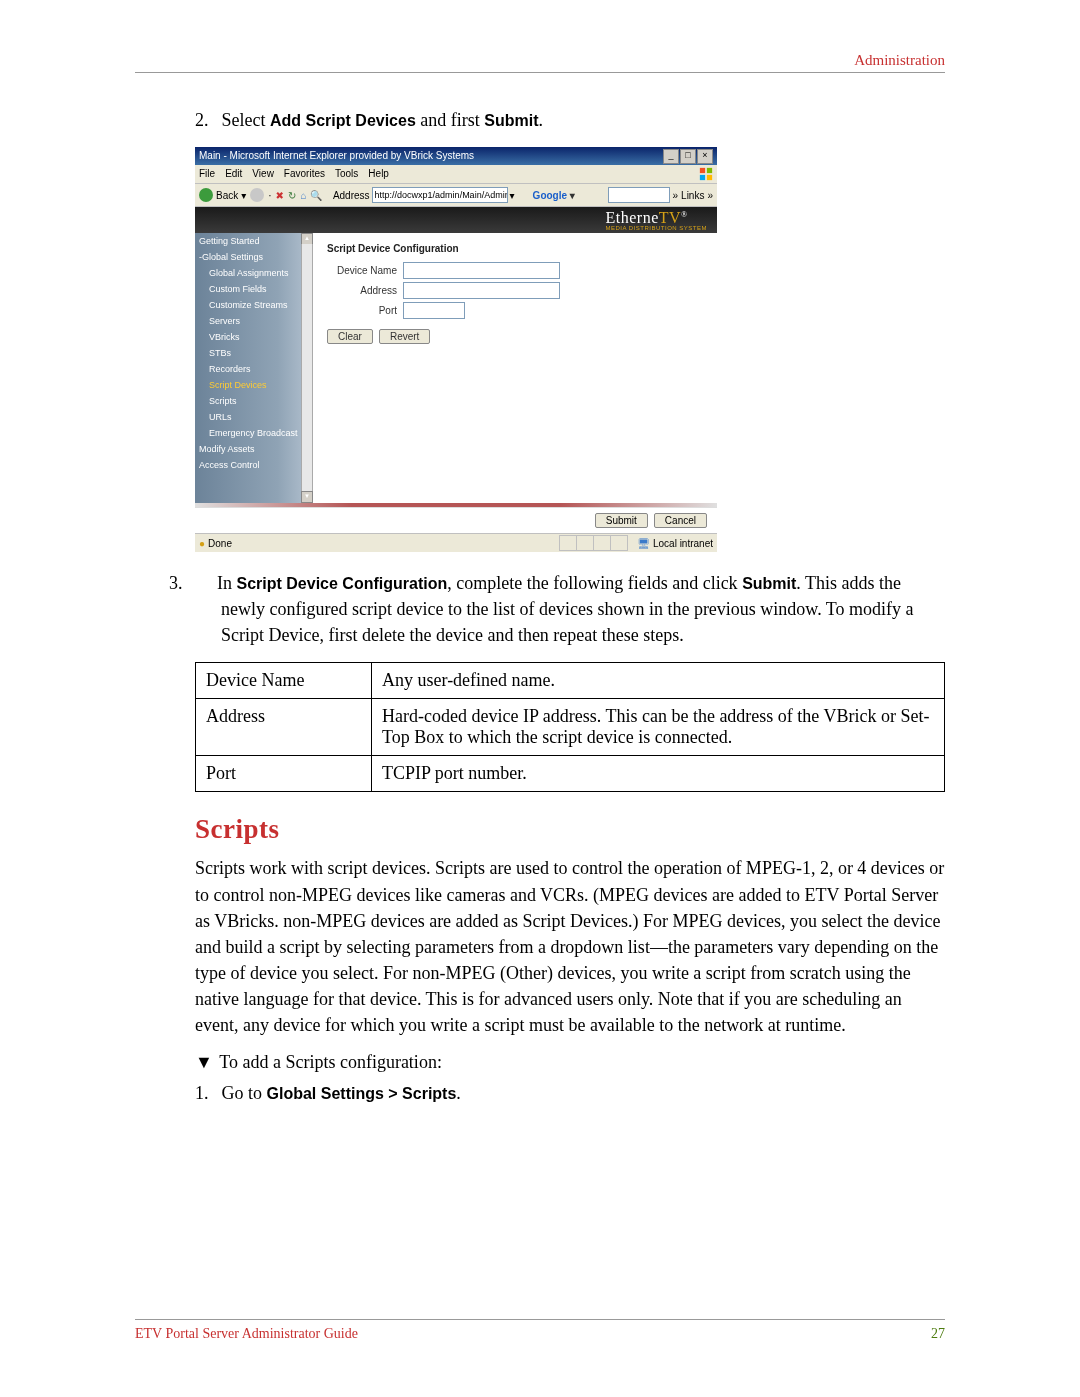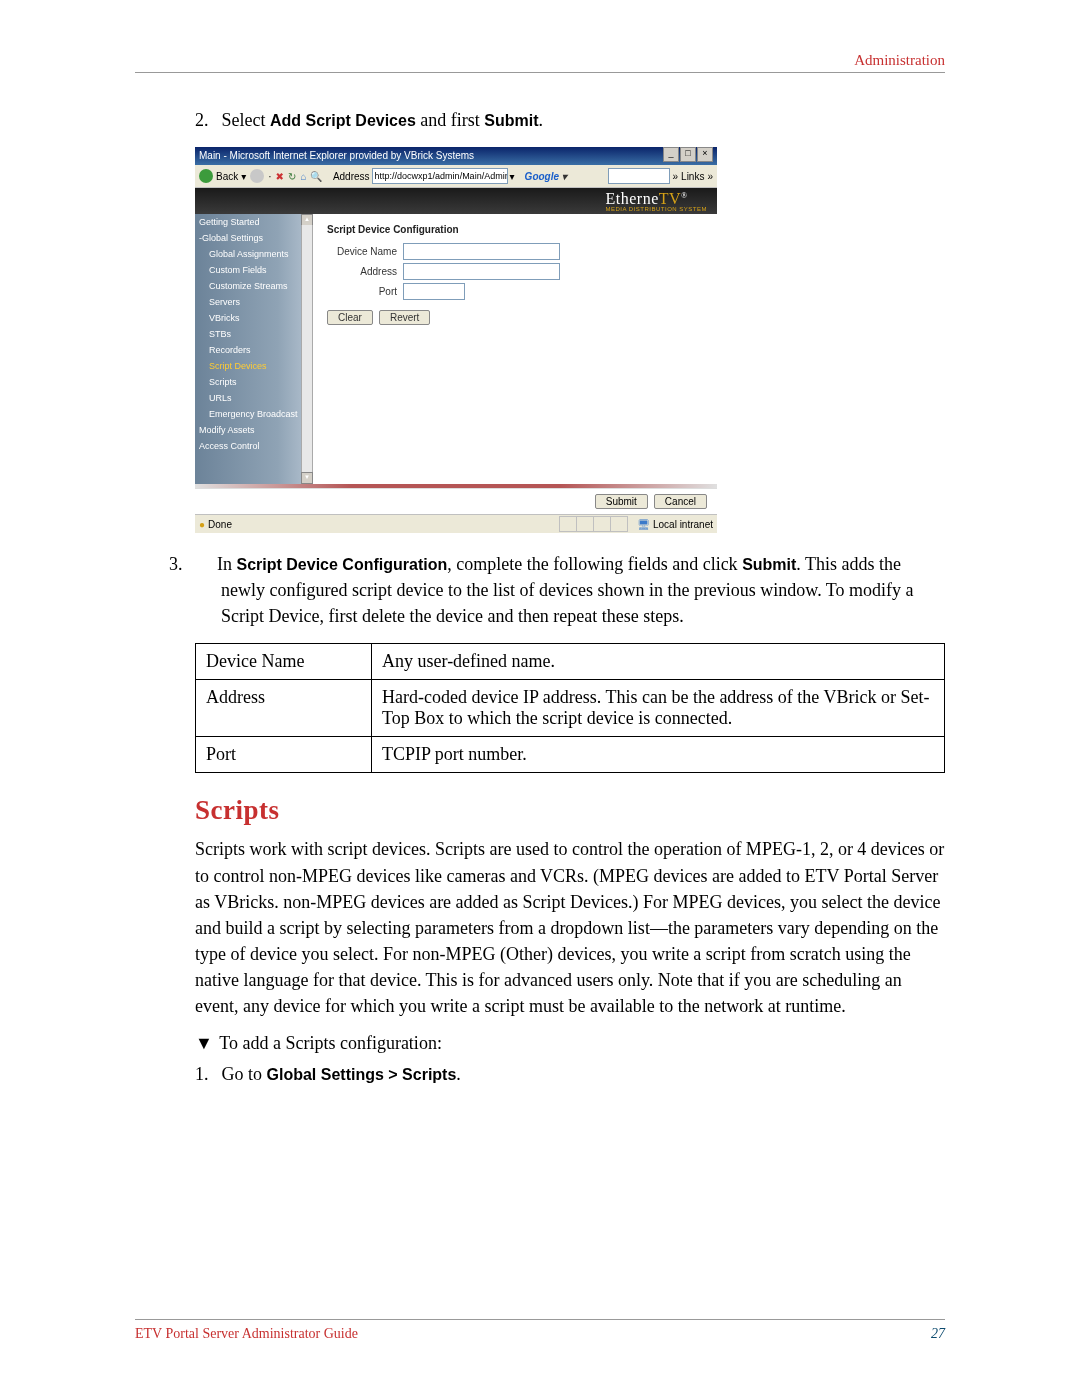--- a/index.html
+++ b/index.html
@@ -61,21 +61,21 @@
     position: relative;
   }
   .ss-titlebar {
     background: linear-gradient(to bottom, #0a246a, #3a6ea5);
     color: #fff;
     height: 18px;
     line-height: 18px;
     padding: 0 4px;
     display: flex;
     justify-content: space-between;
-    align-items: flex-start;
+    align-items: center;
     font-size: 10px;
   }
   .ss-title-icons {
     display: flex;
     gap: 1px;
   }
   .ss-win-btn {
     width: 14px;
     height: 13px;
     background: #d4d0c8;
@@ -137,22 +137,21 @@
     border: 1px solid #7f9db9;
     font-size: 9px;
     padding: 0 2px;
     line-height: 14px;
     overflow: hidden;
     white-space: nowrap;
   }
   .ss-google {
     color: #1a5fca;
     font-weight: bold;
-    margin-left: 6px;
-    font-style: italic;
+    margin-left: 14px;
   }
   .ss-links {
     margin-left: auto;
     display: flex;
     align-items: center;
     gap: 3px;
   }
   .ss-dropdown {
     width: 60px;
     height: 14px;
@@ -366,21 +365,21 @@
     right: 135px;
     border-top: 1px solid #999;
     padding-top: 6px;
     display: flex;
     justify-content: space-between;
     font-size: 14px;
     font-family: Georgia, serif;
     margin-top: 38px;
   }
   .footer-left { color: #c73030; }
-  .footer-right { color: #0c4a6e; font-style: italic; }
+  .footer-right { color: #4d7c0f; }
 </style>
 </head>
 <body>
 <div class="page">
 
 <div class="header-right">Administration</div>
 <div class="hr-line"></div>
 
 <div class="content">
 
@@ -390,20 +389,34 @@
   </div>
 
   <div class="screenshot">
     <div class="ss-titlebar">
       <span>Main - Microsoft Internet Explorer provided by VBrick Systems</span>
       <div class="ss-title-icons">
         <div class="ss-win-btn">_</div>
         <div class="ss-win-btn">□</div>
         <div class="ss-win-btn">×</div>
       </div>
+    </div>
+    <div class="ss-menubar">
+      <span>File</span>
+      <span>Edit</span>
+      <span>View</span>
+      <span>Favorites</span>
+      <span>Tools</span>
+      <span>Help</span>
+      <svg class="ss-win-flag" viewBox="0 0 16 16">
+        <rect x="1" y="1" width="6" height="6" fill="#f25022"></rect>
+        <rect x="9" y="1" width="6" height="6" fill="#7fba00"></rect>
+        <rect x="1" y="9" width="6" height="6" fill="#00a4ef"></rect>
+        <rect x="9" y="9" width="6" height="6" fill="#ffb900"></rect>
+      </svg>
     </div>
     <div class="ss-toolbar">
       <div class="ss-back-btn">
         <span class="ss-circle" style="background:#3c9b3c"></span>
         <span>Back</span>
         <span>▾</span>
       </div>
       <span class="ss-circle" style="background:#c8c8c8"></span>
       <span>·</span>
       <span style="color:#c33">✖</span>

